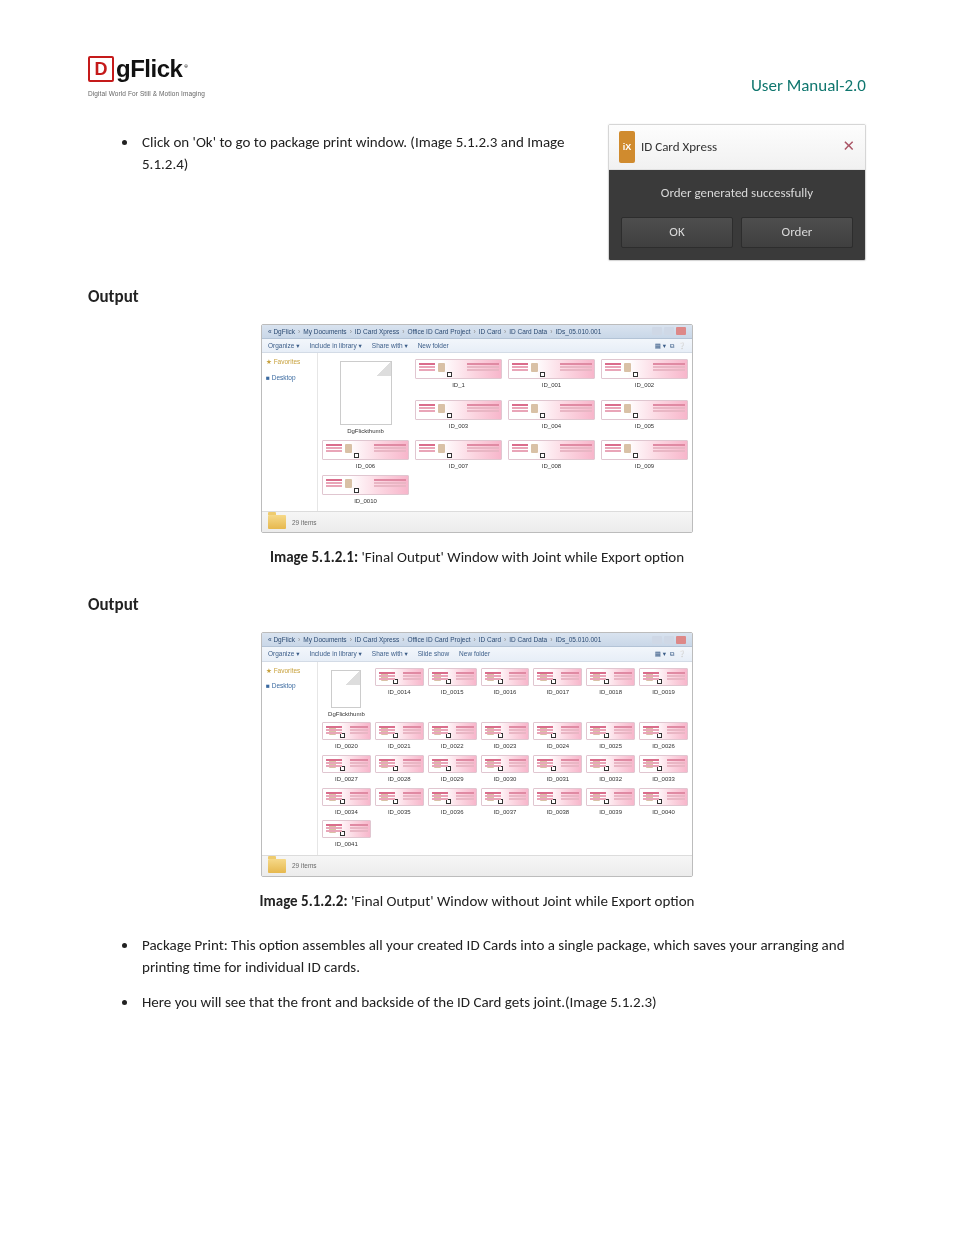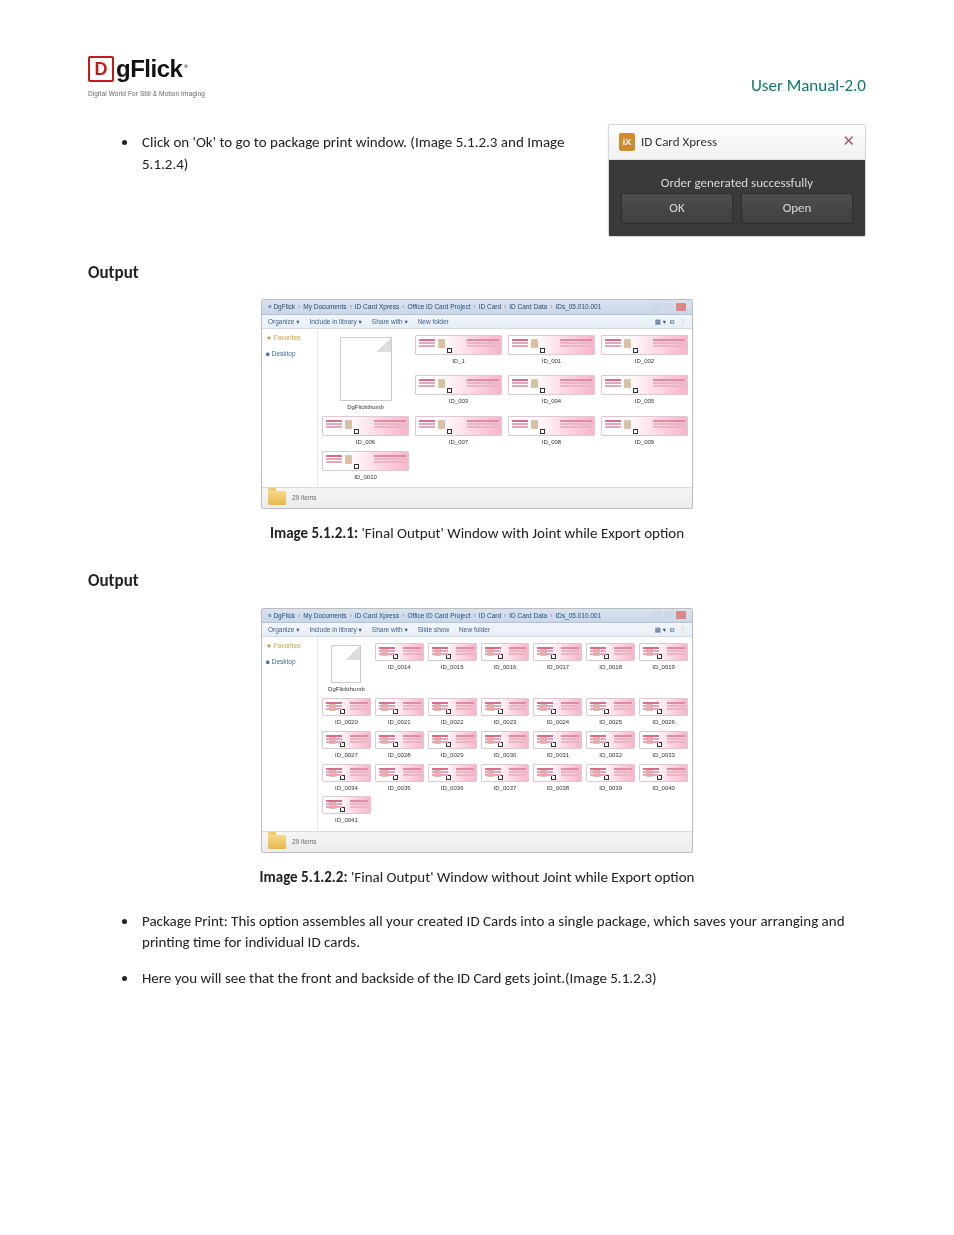--- a/index.html
+++ b/index.html
@@ -38,27 +38,27 @@
     border: 1px solid #d6d6d6; border-radius: 2px; background: #fff; overflow: hidden;
     box-shadow: 0 0 0 1px rgba(0,0,0,0.02);
   }
   .dlg-title {
     display: flex; align-items: center; justify-content: space-between;
     padding: 6px 10px; background: linear-gradient(#fdfdfd,#f1f1f1);
     border-bottom: 1px solid #e2e2e2; font-size: 13px; color: #333;
   }
   .dlg-title .ttl-left { display: flex; align-items: center; gap: 6px; }
   .ix-ico {
-    width: 16px; height: 18px; background: #d08b2e; border-radius: 2px;
+    width: 16px; height: 32px; background: #d08b2e; border-radius: 2px;
     display: inline-flex; align-items: center; justify-content: center;
     font-size: 9px; font-weight: 700; color: #fff; font-family: Arial, sans-serif;
   }
   .dlg-close { color: #a56; font-weight: 300; font-size: 15px; }
   .dlg-body { background: #3a3a3a; color: #d9d9d9; padding: 14px 12px 12px; }
-  .dlg-msg { text-align: center; font-size: 13px; }
+  .dlg-msg { text-align: center; font-size: 13px; margin-bottom: 14px; }
   .dlg-btns { display: flex; gap: 8px; }
   .dlg-btn {
     flex: 1; text-align: center; padding: 5px 0; font-size: 13px; color: #d9d9d9;
     background: linear-gradient(#4e4e4e,#3f3f3f); border: 1px solid #2d2d2d; border-radius: 2px;
   }
 
   h3.sec { font-size: 17px; font-weight: 700; margin: 24px 0 14px 0; }
 
   .explorer {
     width: 432px; margin: 0 auto 10px auto; border: 1px solid #bcbcbc; background: #fff;
@@ -154,21 +154,21 @@
           <span class="ttl-left">
             <span class="ix-ico">iX</span>
             <span>ID Card Xpress</span>
           </span>
           <span class="dlg-close">✕</span>
         </div>
         <div class="dlg-body">
           <div class="dlg-msg">Order generated successfully</div>
           <div class="dlg-btns">
             <div class="dlg-btn">OK</div>
-            <div class="dlg-btn">Open</div>
+            <div class="dlg-btn">Order</div>
           </div>
         </div>
       </div>
     </div>
   </div>
 
   <h3 class="sec">Output</h3>
 
   <div class="explorer">
     <div class="ex-top">

